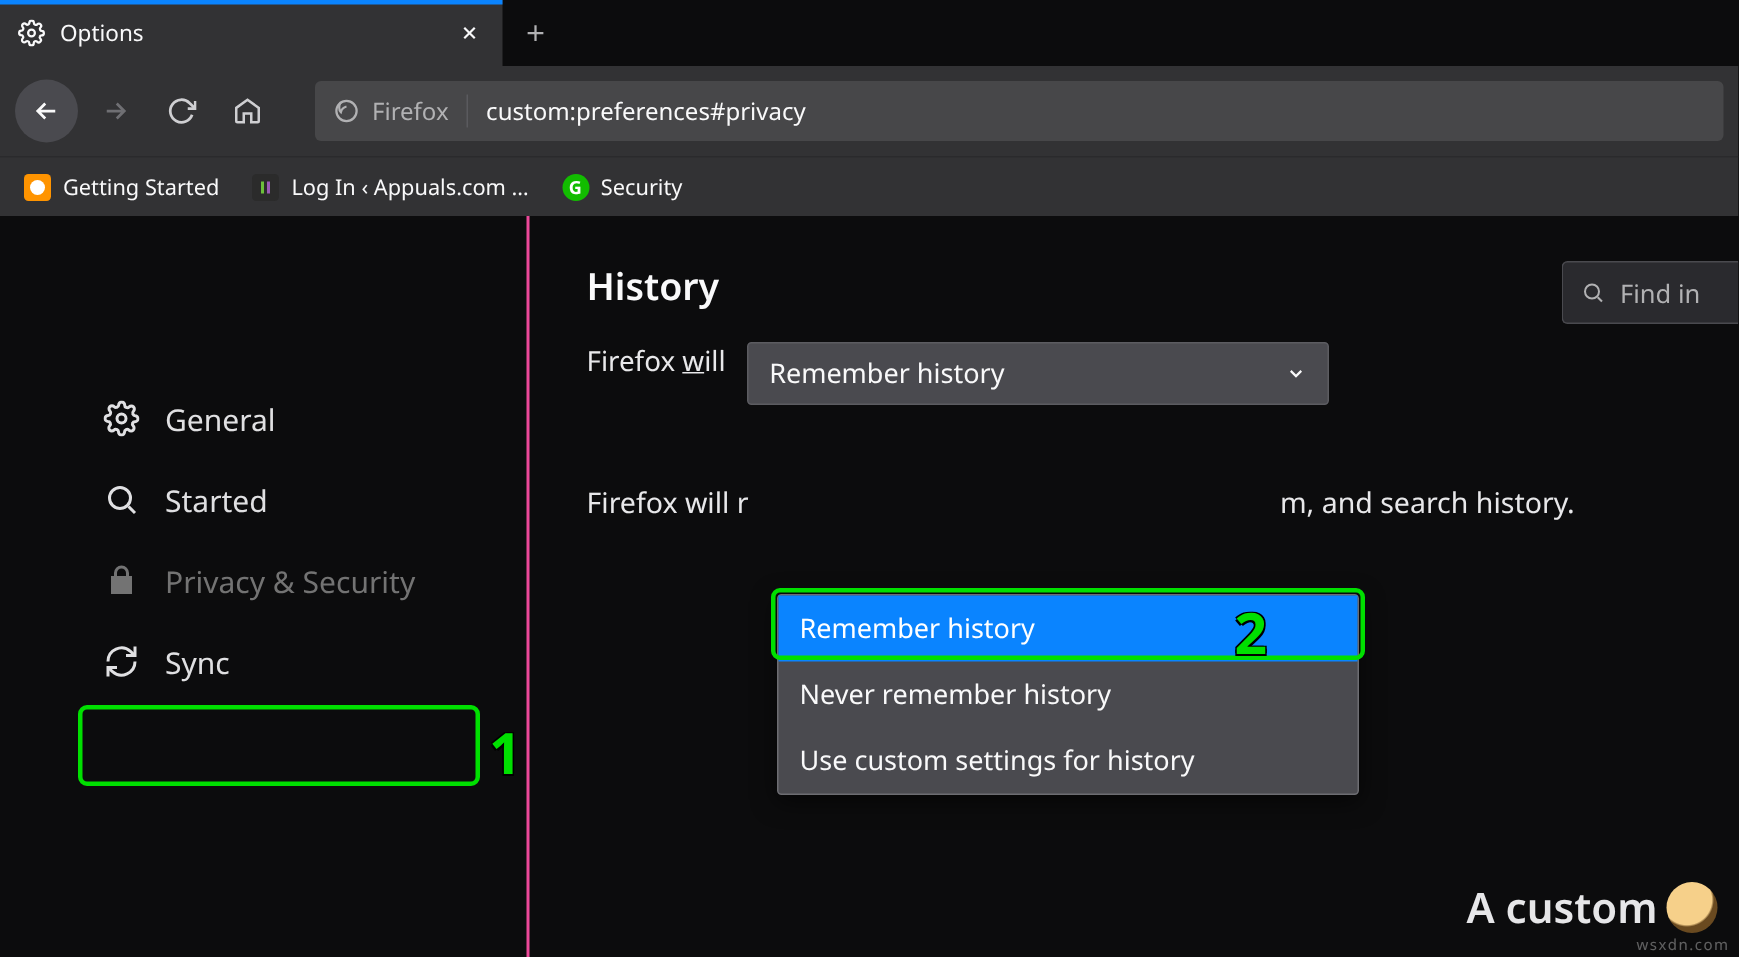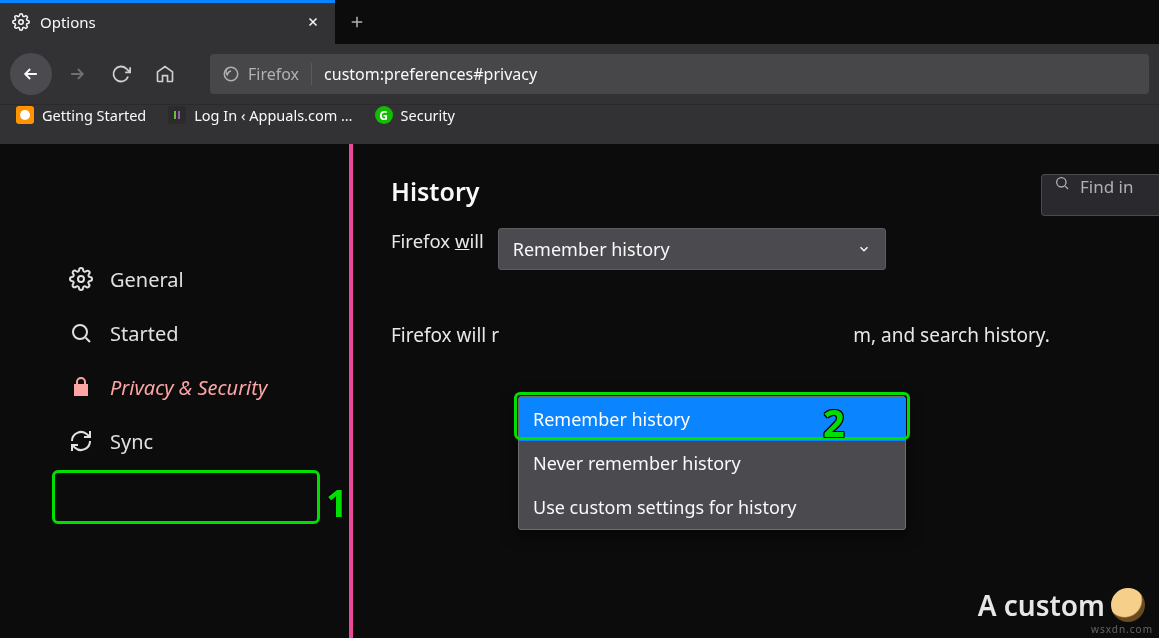--- a/index.html
+++ b/index.html
@@ -90,57 +90,57 @@
     border-right: 1px solid #5a5a5e;
   }
   .url-text { color: #f9f9fa; }
 
   
   .bookmarks {
     height: 40px;
     background: #323234;
     border-top: 1px solid #2a2a2c;
     display: flex;
-    align-items: flex-start;
+    align-items: center;
     padding: 0 16px;
     gap: 22px;
     font-size: 14.5px;
   }
   .bm-item { display:flex; align-items:center; gap:8px; color: #f9f9fa; }
   .bm-icon { width:18px; height:18px; border-radius:3px; display:flex; align-items:center; justify-content:center; font-size:12px; }
   .bm-icon.orange { background: #ff9400; }
   .bm-icon.green  { background: #12bc00; color:#fff; border-radius:50%; font-weight:bold; }
   .bm-icon.dark   { background: #2b2b2b; }
 
   
   .main {
     display: flex;
     height: calc(638px - 44px - 60px - 40px);
     background: #0c0c0d;
   }
   .sidebar {
     width: 353px;
-    border-right: 4px solid #ec4899;
+    border-right: 2px solid #ec4899;
     padding-top: 108px;
     padding-left: 58px;
     position: relative;
   }
   .side-item {
     display: flex;
     align-items: center;
     gap: 16px;
     font-size: 20px;
     color: #e0e0e2;
     height: 54px;
     padding: 0 10px;
     border-radius: 4px;
     cursor: pointer;
     position: relative;
   }
-  .side-item.active { color: #fca5a5; font-style: italic; }
+  .side-item.active { color: #737373; }
   .side-item .s-icon { width: 26px; display:flex; justify-content:center; }
   .highlight-1 {
     position: absolute;
     border: 3px solid #00e000;
     border-radius: 6px;
     left: 52px; top: 326px;
     width: 268px; height: 54px;
     pointer-events: none;
   }
   .num-badge {
@@ -155,21 +155,21 @@
     position: relative;
     padding: 30px 38px;
   }
   .search-box {
     position: absolute;
     top: 30px; right: 0;
     height: 42px;
     border: 1px solid #4a4a4f;
     background: #2a2a2e;
     border-radius: 4px;
-    display:flex; 
+    display:flex; align-items:center;
     padding: 0 12px;
     gap: 10px;
     color: #b1b1b3;
     font-size: 17px;
     width: 118px;
     border-right: none;
     border-top-right-radius: 0;
     border-bottom-right-radius: 0;
     margin-left: 24px;
   }

